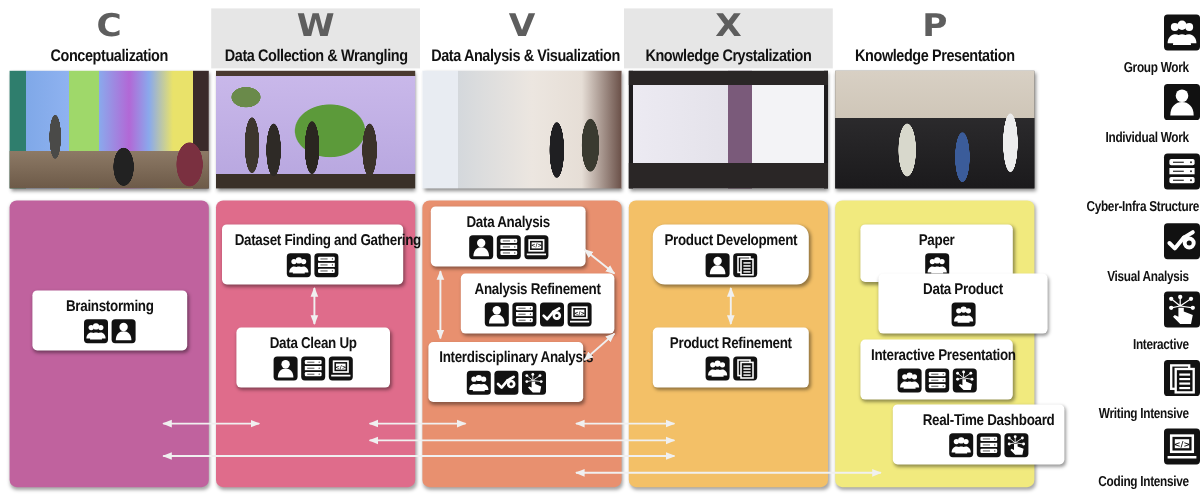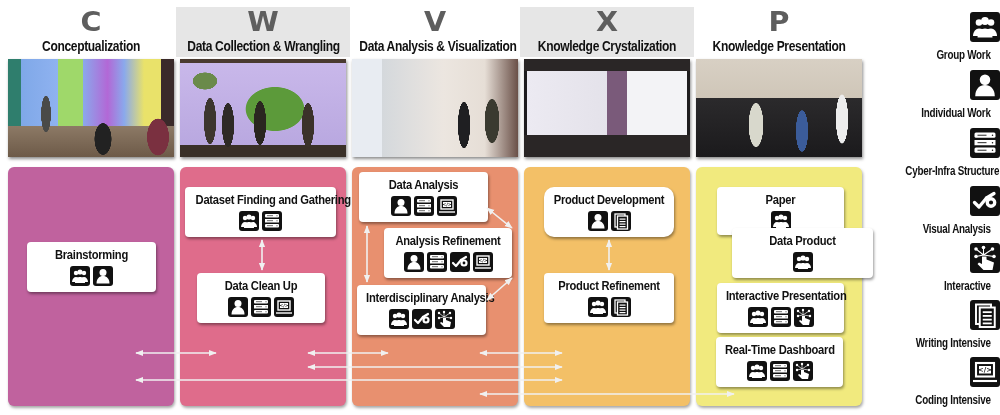--- a/index.html
+++ b/index.html
@@ -347,21 +347,21 @@
         </svg>
       </span>
       <span class="ic">
         <svg>
           <use href="#i-interactive"></use>
         </svg>
       </span>
     </div>
 </div>
 
-<div class="box" style="left:716px;top:337px;width:127px;height:50px;">
+<div class="box" style="left:744px;top:337px;width:127px;height:50px;padding-left:16px;">
   <span class="btitle">Real-Time Dashboard</span>
   <div class="icons">
       <span class="ic">
         <svg>
           <use href="#i-group"></use>
         </svg>
       </span>
       <span class="ic">
         <svg>
           <use href="#i-server"></use>

